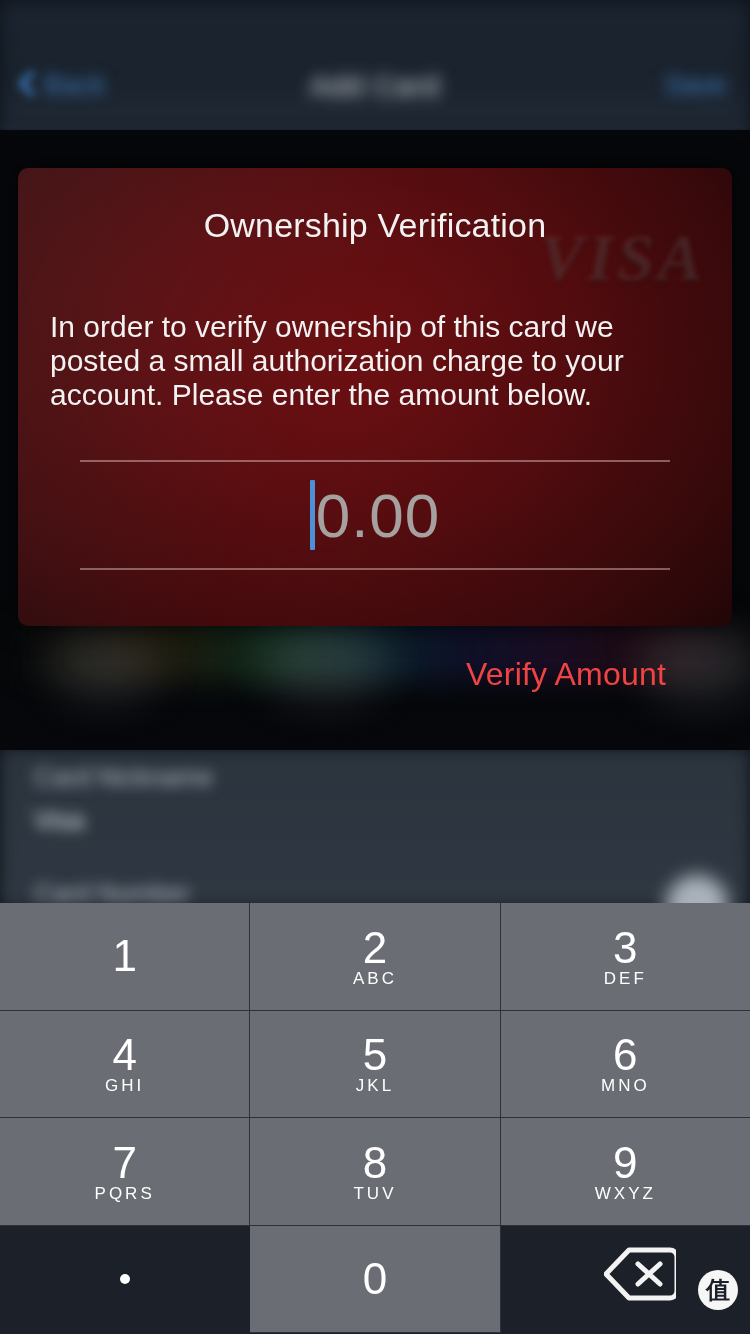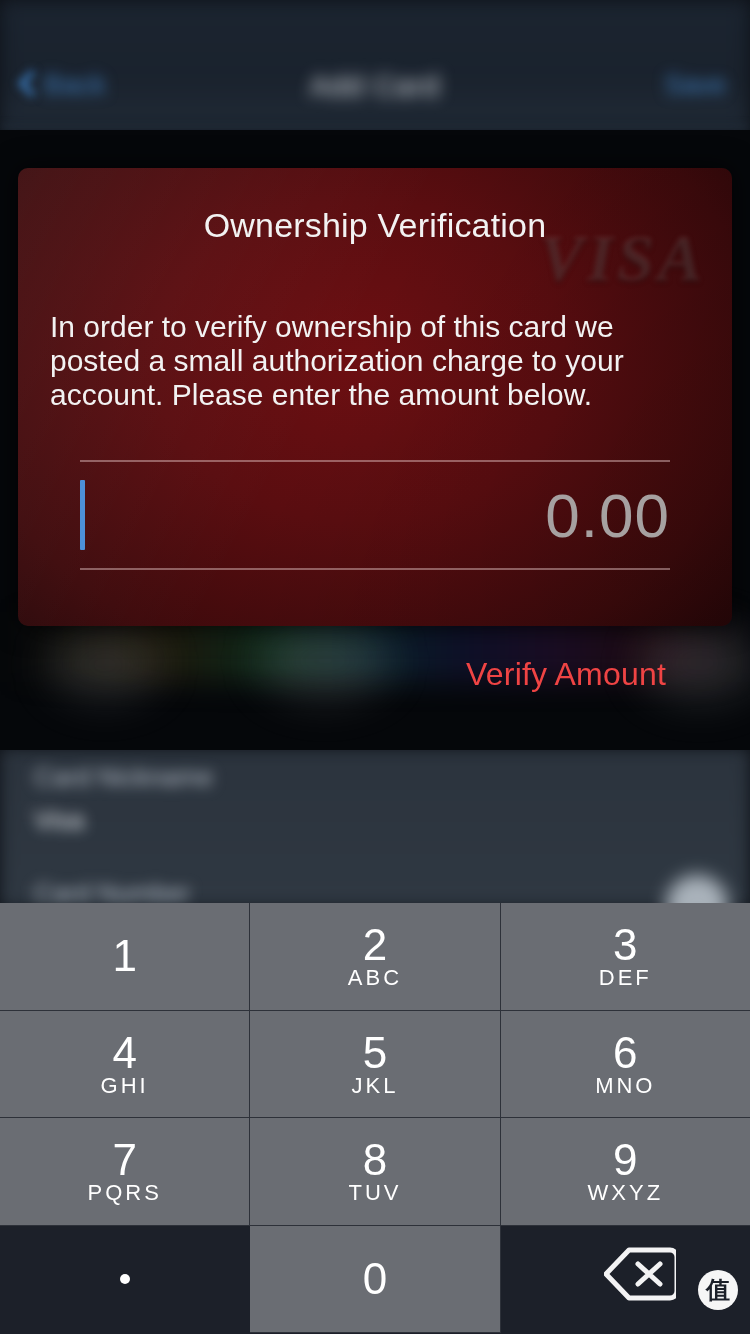--- a/index.html
+++ b/index.html
@@ -115,21 +115,21 @@
     position:absolute; left:32px; top:142px; width:650px; text-align:left;
     font-size:30px; line-height:1.14; color:#f2f2f2; font-weight:400;
   }
   .amount-wrap{
     position:absolute; left:62px; top:292px; width:590px; height:110px;
     border-top:2px solid rgba(230,200,200,.45);
     border-bottom:2px solid rgba(230,200,200,.45);
   }
   .amount-inner{
     position:absolute; left:0; top:0; width:100%; height:100%;
-    display:flex; align-items:center; justify-content:space-between;
+    display:flex; align-items:center; justify-content:center;
   }
   .caret{
     width:5px; height:70px; background:#4d90d8; border-radius:1px;
     margin-right:1px;
   }
   .amount-placeholder{
     font-size:62px; color:#a6a1a1; font-weight:300; letter-spacing:1px;
   }
 
   
@@ -154,21 +154,21 @@
   .key{
     position:relative; flex:1 1 0; height:100%;
     background:#6a6d73;
     border-right:1px solid #2d3139; border-bottom:1px solid #2d3139;
     display:flex; flex-direction:column; align-items:center; justify-content:center;
     color:#ffffff;
   }
   .key:last-child{ border-right:none; }
   .key .digit{ font-size:44px; font-weight:300; line-height:1; }
   .key .letters{
-    font-size:22px; font-weight:400; letter-spacing:3px; margin-top:0; line-height:1;
+    font-size:17px; font-weight:400; letter-spacing:3px; margin-top:0; line-height:1;
   }
   .key .letters.empty{ visibility:hidden; }
   .key.dark{ background:#1c2029; border-right-color:#1c2029; border-bottom-color:#1c2029; }
   .key.dot .dot-glyph{
     width:10px; height:10px; border-radius:50%; background:#ffffff;
   }
   .key.del{ position:relative; }
   .del-icon{ position:absolute; right:74px; top:20px; opacity:.95; }
 
   

